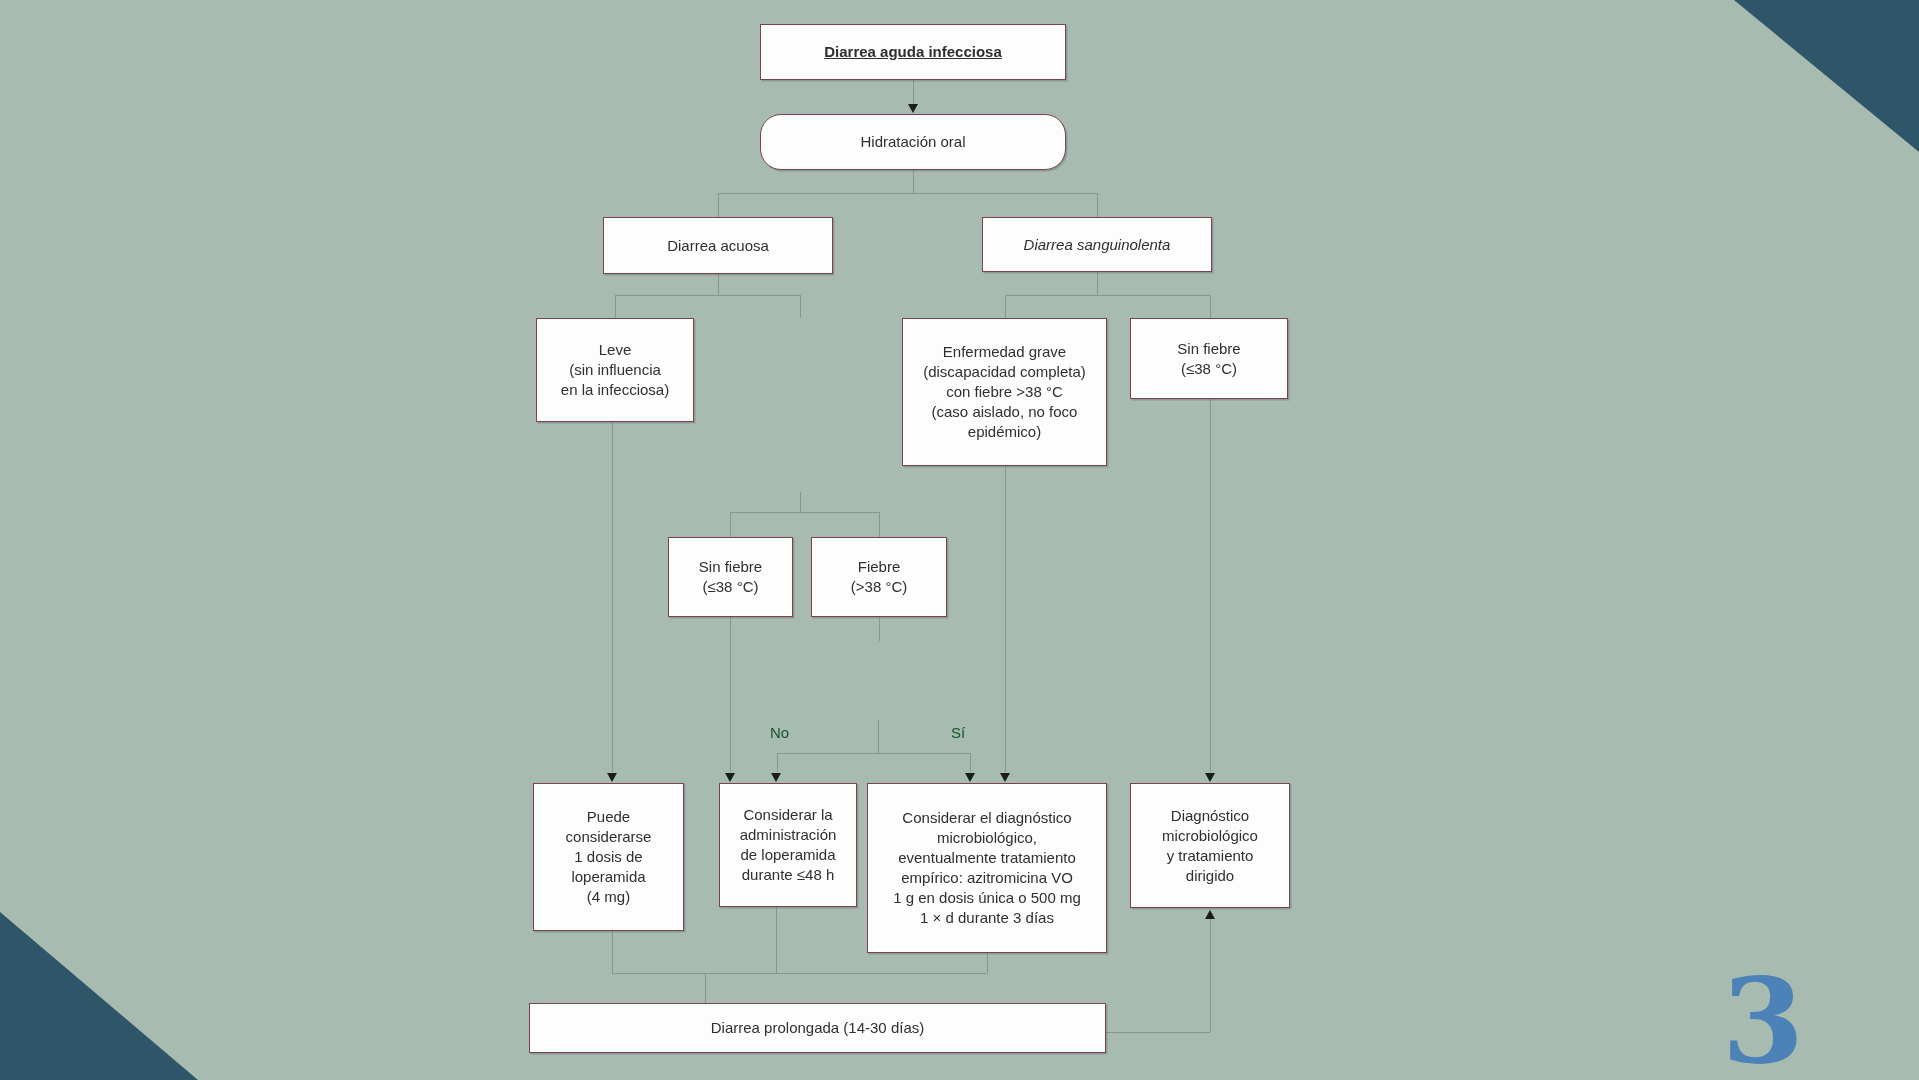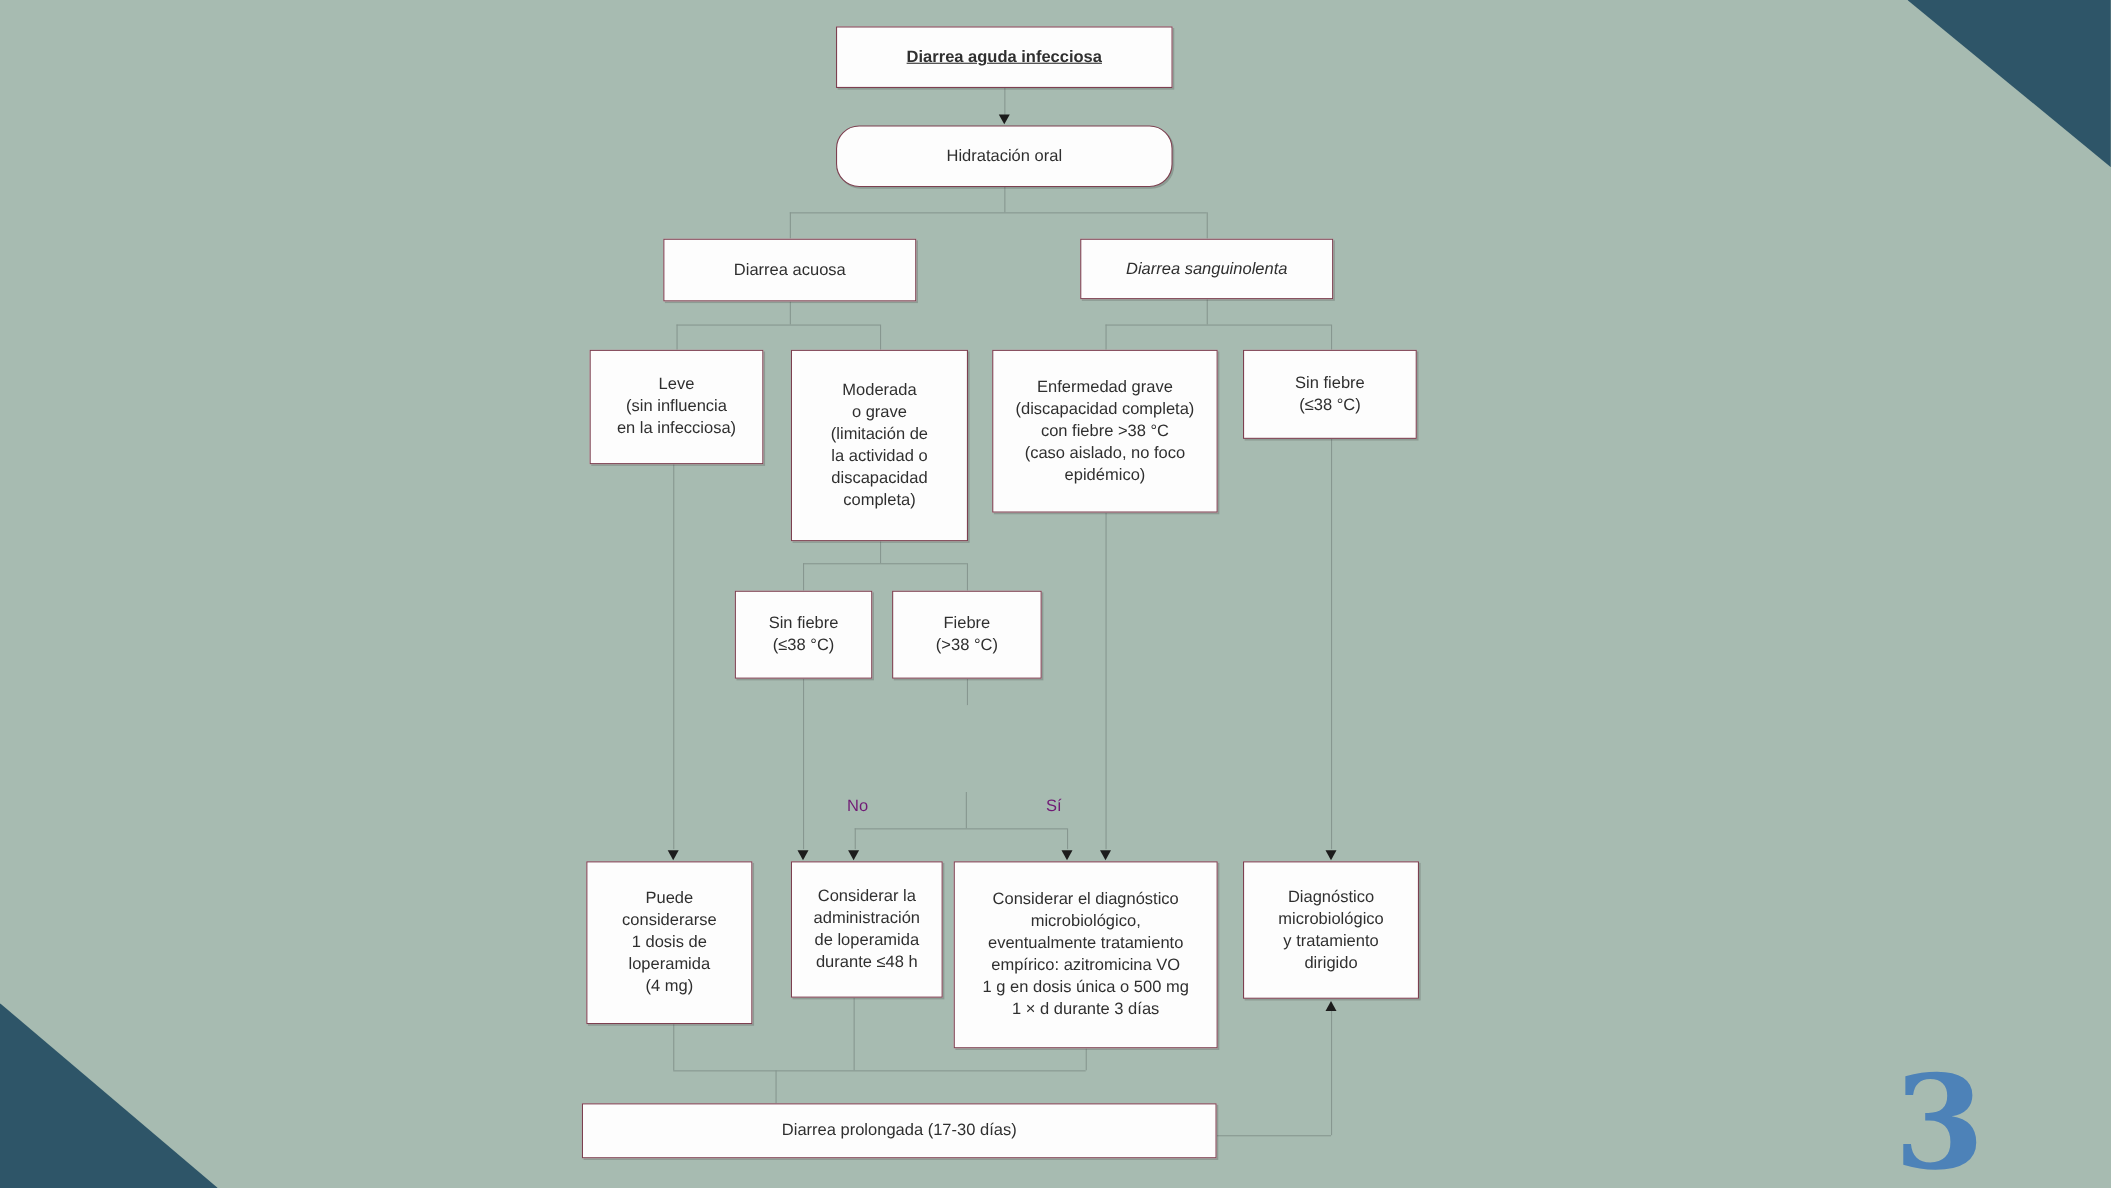--- a/index.html
+++ b/index.html
@@ -15,21 +15,21 @@
         text-align:center;font-size:15px;line-height:20px;white-space:pre-line;
         box-shadow:1.5px 1.5px 0 rgba(60,60,60,.25);}
   .bold{font-weight:bold;}
   .vl,.hl{position:absolute;background:#879790;}
   .vl{width:1px;}
   .hl{height:1px;}
   .arr-d,.arr-u{position:absolute;width:0;height:0;
         border-left:5px solid transparent;border-right:5px solid transparent;}
   .arr-d{border-top:9px solid #1c1c1c;}
   .arr-u{border-bottom:9px solid #1c1c1c;}
-  .edge-label{position:absolute;font-size:15px;color:#701a75;}
+  .edge-label{position:absolute;font-size:15px;color:#14532d;}
   .page-num{position:absolute;left:1722px;top:962px;font-family:"DejaVu Serif",serif;
         font-weight:bold;font-size:118px;line-height:1;color:#4d82b8;}
   
   #n-diarrea-aguda{left:760px;top:24px;width:306px;height:56px;text-decoration:underline;}
   #n-hidratacion{left:760px;top:114px;width:306px;height:56px;border-radius:21px;}
   #n-acuosa{left:603px;top:217px;width:230px;height:57px;}
   #n-sanguinolenta{left:982px;top:217px;width:230px;height:55px;font-style:italic;}
   #n-leve{left:536px;top:318px;width:158px;height:104px;}
   #n-moderada{left:719px;top:318px;width:161px;height:174px;}
   #n-enfermedad{left:902px;top:318px;width:205px;height:148px;}
@@ -92,26 +92,20 @@
   <div class="arr-d" style="left:1205px;top:773px;"></div>
   <div class="arr-u" style="left:1205px;top:910px;"></div>
 
   <div class="node bold" id="n-diarrea-aguda">Diarrea aguda infecciosa</div>
   <div class="node" id="n-hidratacion">Hidratación oral</div>
   <div class="node" id="n-acuosa">Diarrea acuosa</div>
   <div class="node" id="n-sanguinolenta">Diarrea sanguinolenta</div>
   <div class="node" id="n-leve">Leve
 (sin influencia
 en la infecciosa)</div>
-  <div class="node" id="n-moderada">Moderada
-o grave
-(limitación de
-la actividad o
-discapacidad
-completa)</div>
   <div class="node" id="n-enfermedad">Enfermedad grave
 (discapacidad completa)
 con fiebre &gt;38 °C
 (caso aislado, no foco
 epidémico)</div>
   <div class="node" id="n-sin-fiebre-der">Sin fiebre
 (≤38 °C)</div>
   <div class="node" id="n-sin-fiebre-med">Sin fiebre
 (≤38 °C)</div>
   <div class="node" id="n-fiebre">Fiebre
@@ -128,21 +122,21 @@
   <div class="node" id="n-considerar-diag">Considerar el diagnóstico
 microbiológico,
 eventualmente tratamiento
 empírico: azitromicina VO
 1 g en dosis única o 500 mg
 1 × d durante 3 días</div>
   <div class="node" id="n-diag-dirigido">Diagnóstico
 microbiológico
 y tratamiento
 dirigido</div>
-  <div class="node" id="n-prolongada">Diarrea prolongada (17-30 días)</div>
+  <div class="node" id="n-prolongada">Diarrea prolongada (14-30 días)</div>
 
   <div class="edge-label" style="left:770px;top:724px;">No</div>
   <div class="edge-label" style="left:951px;top:724px;">Sí</div>
 
   <div class="tri tri-tr"></div>
   <div class="tri tri-bl"></div>
   <div class="page-num">3</div>
 
 </div>
 

